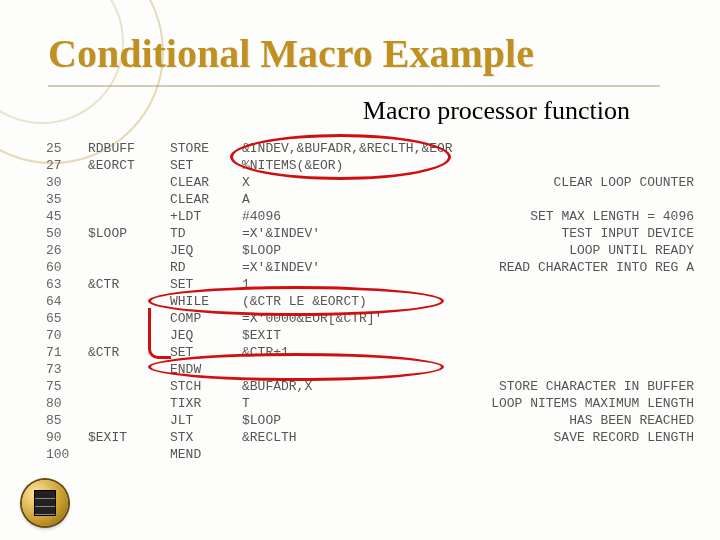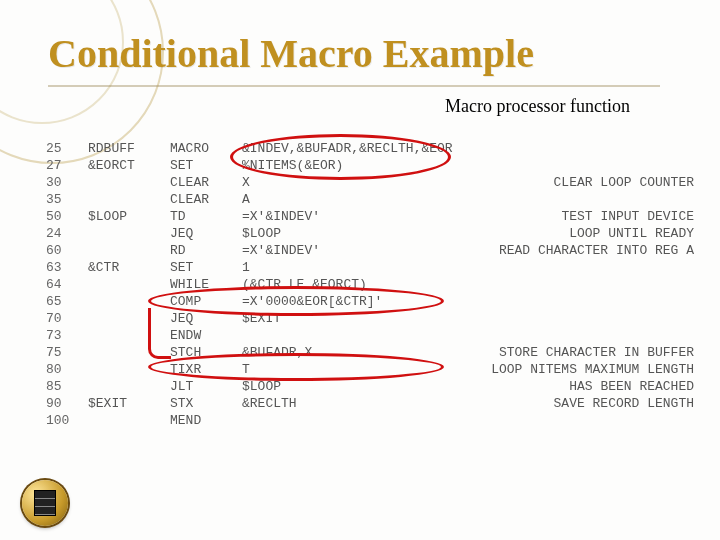--- a/index.html
+++ b/index.html
@@ -51,21 +51,21 @@
     right: 60px;
     height: 2px;
     background: rgba(150,130,80,0.4);
     z-index: 2;
   }
 
   .subtitle {
     position: absolute;
     top: 96px;
     right: 90px;
-    font-size: 18px;
+    font-size: 26px;
     font-family: "Times New Roman", serif;
     color: #000;
     z-index: 2;
   }
 
   .code-area {
     position: absolute;
     top: 140px;
     left: 40px;
     right: 20px;
@@ -170,21 +170,21 @@
 <div class="title-underline"></div>
 
 <div class="subtitle">Macro processor function</div>
 
 <div class="code-area">
   <table class="code">
     <tbody id="code-body">
         <tr>
           <td class="ln">25</td>
           <td class="lbl">RDBUFF</td>
-          <td class="op">MACRO</td>
+          <td class="op">STORE</td>
           <td class="arg">&amp;INDEV,&amp;BUFADR,&amp;RECLTH,&amp;EOR</td>
           <td class="cmt"></td>
         </tr>
         <tr>
           <td class="ln">27</td>
           <td class="lbl">&amp;EORCT</td>
           <td class="op">SET</td>
           <td class="arg">%NITEMS(&amp;EOR)</td>
           <td class="cmt"></td>
         </tr>
@@ -194,30 +194,37 @@
           <td class="op">CLEAR</td>
           <td class="arg">X</td>
           <td class="cmt">CLEAR LOOP COUNTER</td>
         </tr>
         <tr>
           <td class="ln">35</td>
           <td class="lbl"></td>
           <td class="op">CLEAR</td>
           <td class="arg">A</td>
           <td class="cmt"></td>
+        </tr>
+        <tr>
+          <td class="ln">45</td>
+          <td class="lbl"></td>
+          <td class="op">+LDT</td>
+          <td class="arg">#4096</td>
+          <td class="cmt">SET MAX LENGTH = 4096</td>
         </tr>
         <tr>
           <td class="ln">50</td>
           <td class="lbl">$LOOP</td>
           <td class="op">TD</td>
           <td class="arg">=X'&amp;INDEV'</td>
           <td class="cmt">TEST INPUT DEVICE</td>
         </tr>
         <tr>
-          <td class="ln">24</td>
+          <td class="ln">26</td>
           <td class="lbl"></td>
           <td class="op">JEQ</td>
           <td class="arg">$LOOP</td>
           <td class="cmt">LOOP UNTIL READY</td>
         </tr>
         <tr>
           <td class="ln">60</td>
           <td class="lbl"></td>
           <td class="op">RD</td>
           <td class="arg">=X'&amp;INDEV'</td>
@@ -242,20 +249,27 @@
           <td class="lbl"></td>
           <td class="op">COMP</td>
           <td class="arg">=X'0000&amp;EOR[&amp;CTR]'</td>
           <td class="cmt"></td>
         </tr>
         <tr>
           <td class="ln">70</td>
           <td class="lbl"></td>
           <td class="op">JEQ</td>
           <td class="arg">$EXIT</td>
+          <td class="cmt"></td>
+        </tr>
+        <tr>
+          <td class="ln">71</td>
+          <td class="lbl">&amp;CTR</td>
+          <td class="op">SET</td>
+          <td class="arg">&amp;CTR+1</td>
           <td class="cmt"></td>
         </tr>
         <tr>
           <td class="ln">73</td>
           <td class="lbl"></td>
           <td class="op">ENDW</td>
           <td class="arg"></td>
           <td class="cmt"></td>
         </tr>
         <tr>

